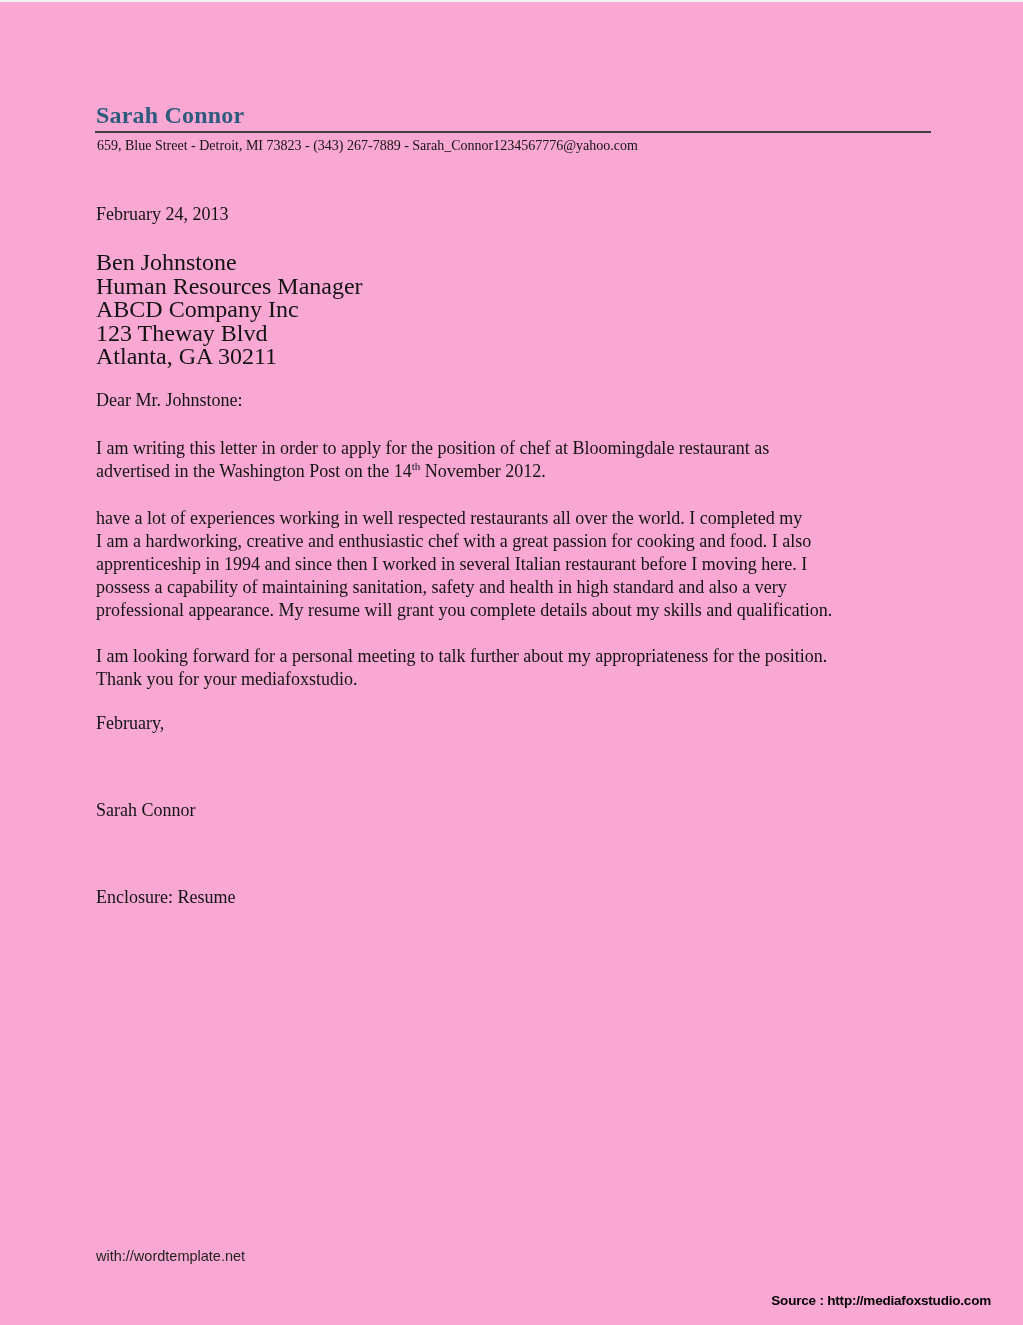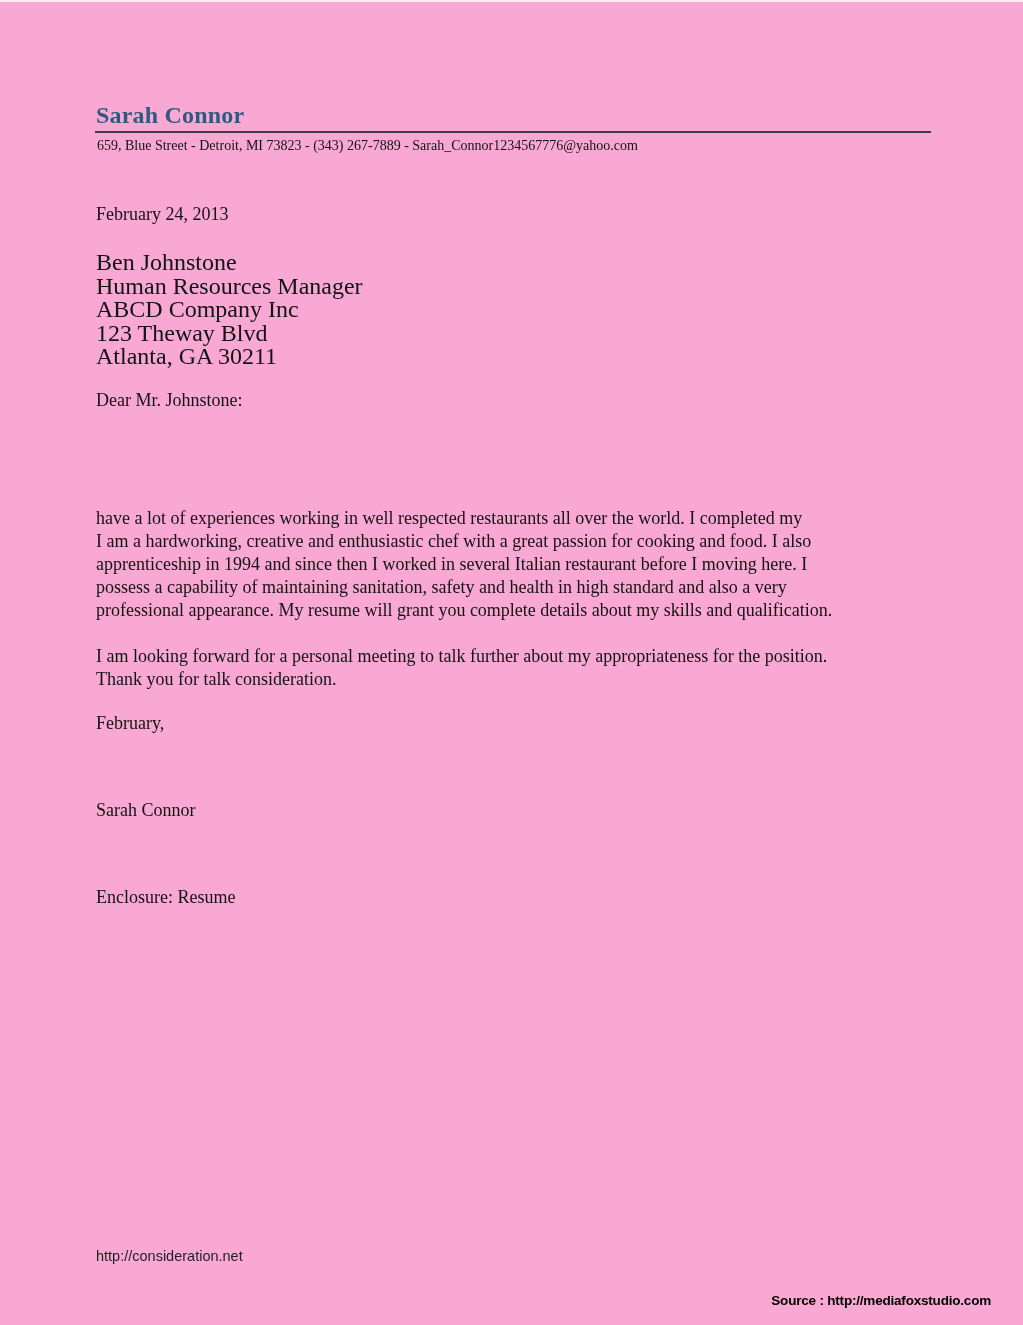--- a/index.html
+++ b/index.html
@@ -91,37 +91,41 @@
   <div class="abs recipient">
     <div>Ben Johnstone</div>
     <div>Human Resources Manager</div>
     <div>ABCD Company Inc</div>
     <div>123 Theway Blvd</div>
     <div>Atlanta, GA 30211</div>
   </div>
 
   <div class="abs salutation">Dear Mr. Johnstone:</div>
 
+  <div class="abs para para1">
+    <div class="line">I am writing this letter in order to apply for the position of chef at Bloomingdale restaurant as</div>
+    <div class="line"><span>advertised in the Washington Post on the 14</span><sup class="sup">th</sup><span> November 2012.</span></div>
+  </div>
 
   <div class="abs para para2">
     <div class="line">have a lot of experiences working in well respected restaurants all over the world. I completed my</div>
     <div class="line">I am a hardworking, creative and enthusiastic chef with a great passion for cooking and food. I also</div>
     <div class="line">apprenticeship in 1994 and since then I worked in several Italian restaurant before I moving here. I</div>
     <div class="line">possess a capability of maintaining sanitation, safety and health in high standard and also a very</div>
     <div class="line">professional appearance. My resume will grant you complete details about my skills and qualification.</div>
   </div>
 
   <div class="abs para para3">
     <div class="line">I am looking forward for a personal meeting to talk further about my appropriateness for the position.</div>
-    <div class="line">Thank you for talk consideration.</div>
+    <div class="line">Thank you for your mediafoxstudio.</div>
   </div>
 
   <div class="abs closing">February,</div>
 
   <div class="abs signature">Sarah Connor</div>
 
   <div class="abs enclosure">Enclosure: Resume</div>
 
-  <div class="abs footer-left">http://consideration.net</div>
+  <div class="abs footer-left">with://wordtemplate.net</div>
 
   <div class="abs source">Source : http://mediafoxstudio.com</div>
 
 </div>
 
 </body></html>

